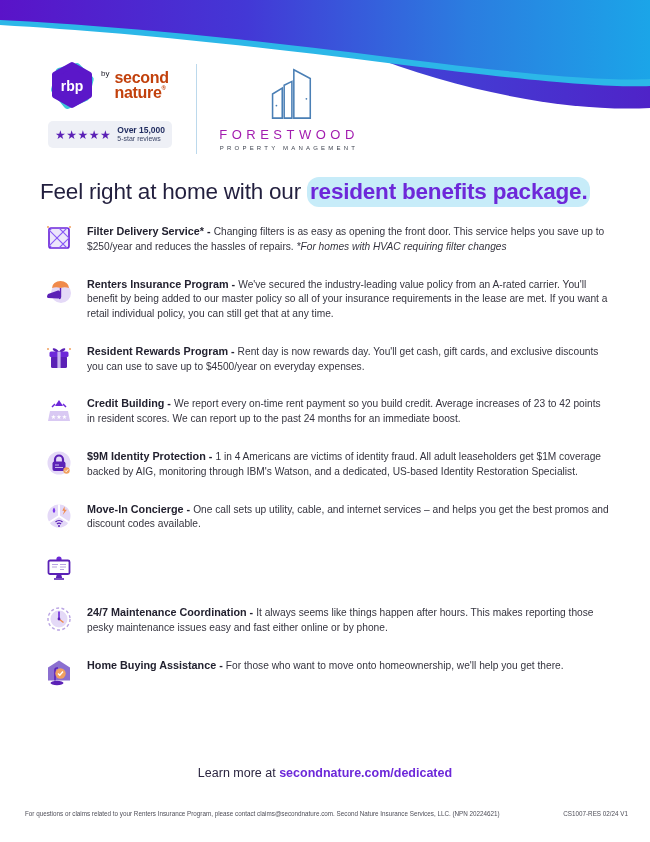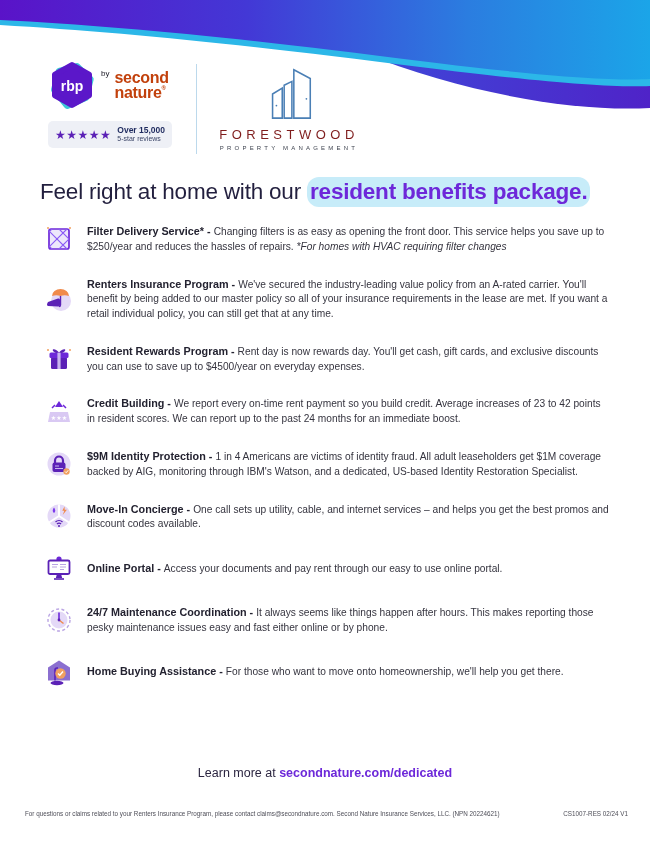--- a/index.html
+++ b/index.html
@@ -13,29 +13,29 @@
   .brand-by{font-size:8px;color:#1b1a26;align-self:flex-start;margin-top:9px;}
   .brand-name{font-weight:700;color:#c2410c;font-size:16px;line-height:0.92;letter-spacing:-0.3px;}
   .brand-reg{font-size:6px;vertical-align:top;}
   .star-badge{background:#eef0f6;border-radius:5px;padding:5px 7px;display:flex;align-items:center;gap:6px;width:fit-content;}
   .stars{color:#5b21b6;font-size:12px;letter-spacing:0.5px;line-height:1;}
   .rev{line-height:1.1;}
   .rev-top{font-size:8.5px;font-weight:700;color:#1e2a5e;}
   .rev-bot{font-size:7px;color:#3c4668;}
   .divider{width:1px;height:90px;background:#bcd9ec;margin:4px 22px 0 16px;}
   .fw{display:flex;flex-direction:column;align-items:center;width:140px;margin-top:2px;}
-  .fw-name{font-size:13px;letter-spacing:4.5px;color:#7f1d1d;margin-top:3px;white-space:nowrap;}
+  .fw-name{font-size:13px;letter-spacing:4.5px;color:#a21caf;margin-top:3px;white-space:nowrap;}
   .fw-sub{font-size:6px;letter-spacing:3.2px;color:#3f4450;margin-top:3px;white-space:nowrap;}
   
   .headline{position:absolute;top:179px;left:40px;width:578px;font-size:22.5px;color:#221f3e;
             font-weight:500;letter-spacing:-0.2px;white-space:nowrap;}
   .hl{color:#6d28d9;font-weight:700;background:#c7ecf9;padding:2px 3px 3px 3px;border-radius:12px;}
   
   .benefits{position:absolute;top:223px;left:44px;width:566px;display:flex;flex-direction:column;gap:21px;}
-  .item{display:flex;gap:13px;align-items:center;}
+  .item{display:flex;gap:13px;align-items:flex-start;}
   .icon{width:30px;height:30px;flex:none;}
   .txt{font-size:10.2px;color:#35343f;line-height:1.45;padding-top:1px;}
   .title{font-weight:700;color:#232230;font-size:10.8px;margin-right:3px;}
   .note{font-style:italic;}
   
   .learn{position:absolute;top:766px;left:0;width:100%;text-align:center;font-size:12.5px;color:#2b2540;}
   .link{color:#6d28d9;font-weight:700;text-decoration:none;}
   .fineprint{position:absolute;top:810px;left:25px;right:22px;display:flex;justify-content:space-between;
              align-items:baseline;font-size:6.3px;color:#4e4e58;}
   .fp-left{max-width:500px;}
@@ -186,21 +186,20 @@
     </div>
 
     <div class="item">
       <svg class="icon" viewBox="0 0 30 30">
         <circle cx="15" cy="6" r="2.6" fill="#6d28d9"></circle>
         <rect x="4.5" y="7.5" width="21" height="13.5" rx="1.5" fill="#ffffff" stroke="#5b21b6" stroke-width="1.8"></rect>
         <path d="M8,11.5 h6 M8,14 h5 M16,11.5 h6 M16,14 h6 M16,16.5 h4" stroke="#b9a3e3" stroke-width="1.2"></path>
         <path d="M13,21 h4 l1.2,4 h-6.4 z" fill="#5b21b6"></path>
         <path d="M10,26 h10" stroke="#5b21b6" stroke-width="1.6"></path>
       </svg>
-      <div class="txt"><span class="title">Online Portal -</span><span>Access your documents and pay rent through our easy to use online portal.</span></div>
     </div>
 
     <div class="item">
       <svg class="icon" viewBox="0 0 30 30">
         <circle cx="15" cy="15" r="11" fill="none" stroke="#b9a3e3" stroke-width="1.4" stroke-dasharray="3,2.4"></circle>
         <circle cx="15" cy="15" r="8.5" fill="#e4d9f7"></circle>
         <path d="M15,15 L15,7.5" stroke="#6d28d9" stroke-width="1.6"></path>
         <path d="M15,15 L19.5,18.5" stroke="#f08a4b" stroke-width="1.4"></path>
         <circle cx="15" cy="15" r="1.4" fill="#5b21b6"></circle>
       </svg>

